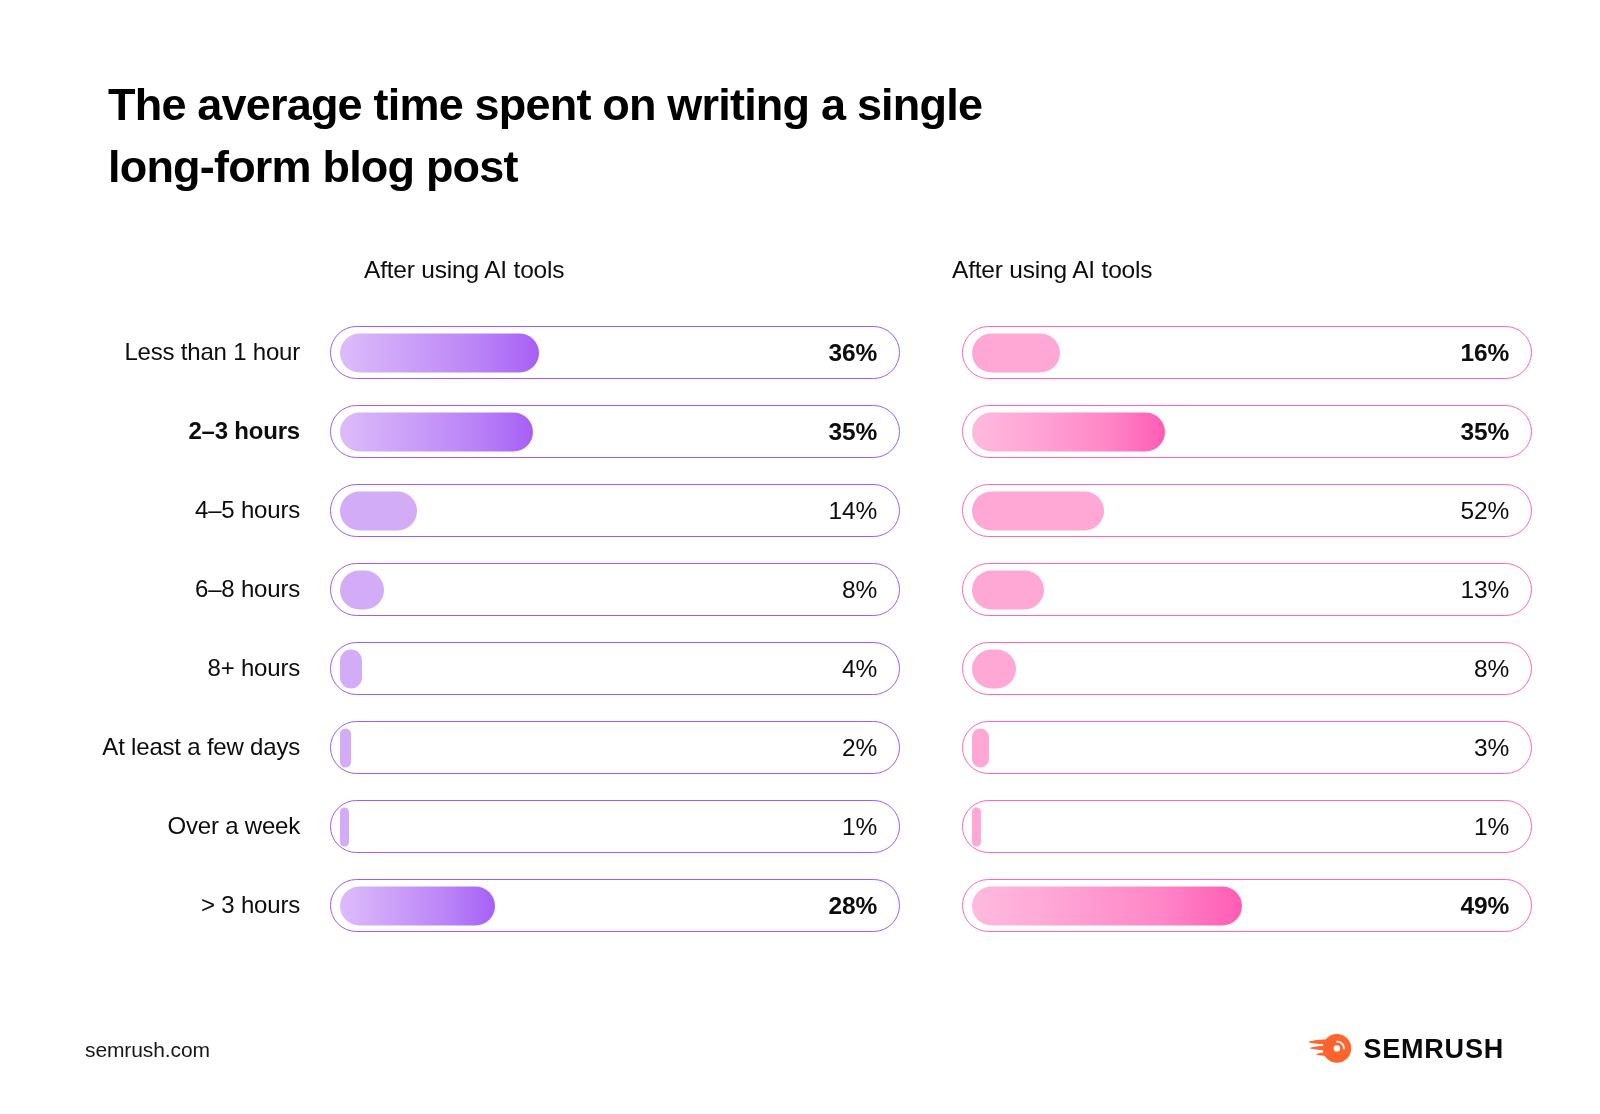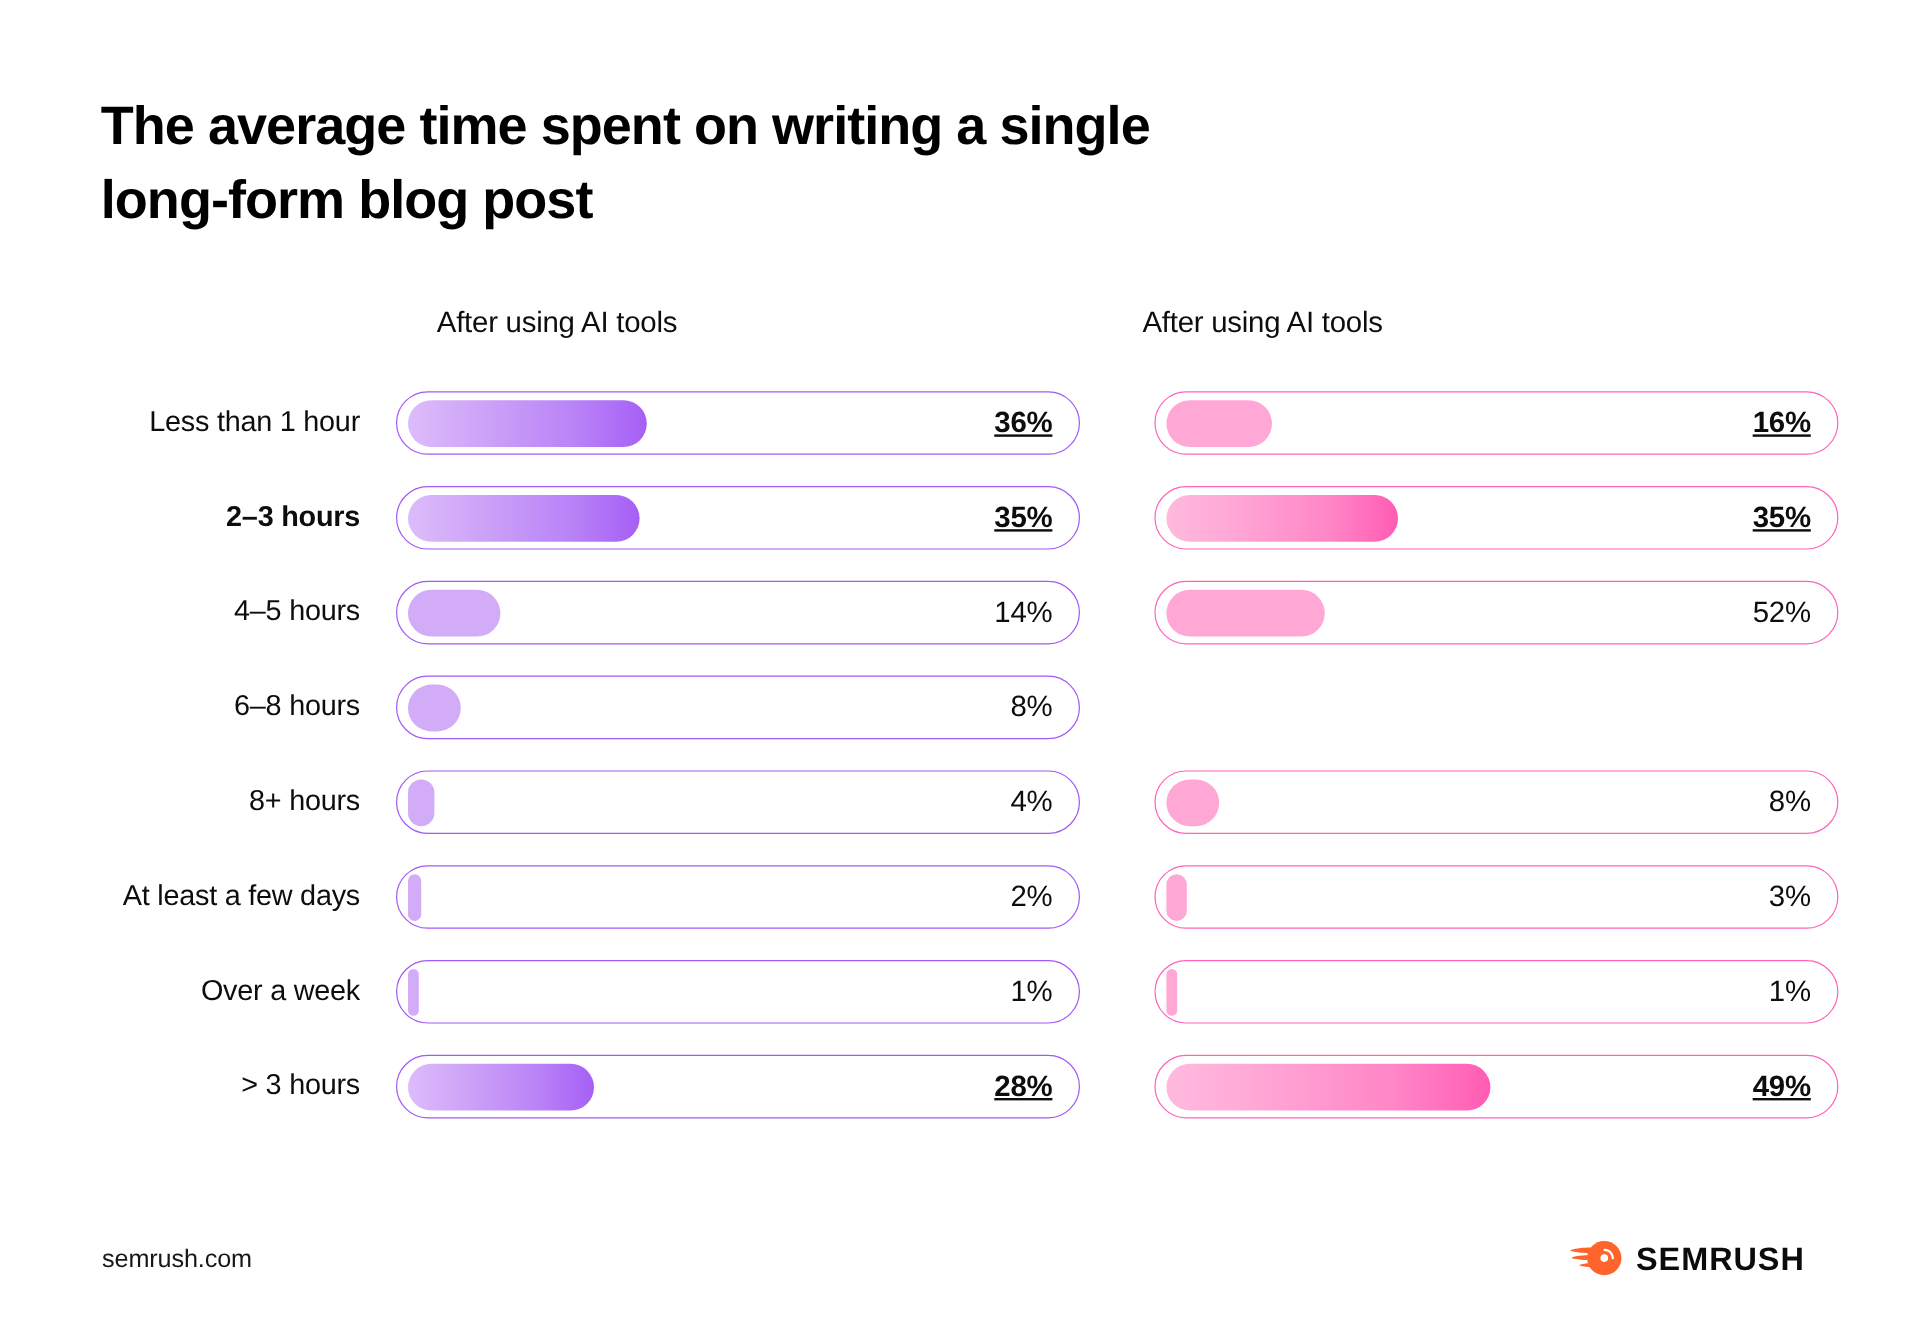--- a/index.html
+++ b/index.html
@@ -31,20 +31,21 @@
     width: 1100px;
     font-size: 45px;
     line-height: 62px;
     font-weight: 700;
     letter-spacing: -0.8px;
     color: #000000;
   }
   .title-line {
     display: block;
     white-space: nowrap;
+    margin-left: 24px;
   }
 
   
   .col-header {
     position: absolute;
     top: 256px;
     font-size: 24.5px;
     font-weight: 400;
     color: #0d0d0f;
     letter-spacing: -0.2px;
@@ -127,21 +128,21 @@
   .value {
     position: absolute;
     right: 22px;
     top: 50%;
     transform: translateY(-50%);
     font-size: 24.5px;
     font-weight: 400;
     letter-spacing: -0.2px;
     color: #0d0d0f;
   }
-  .value.em { font-weight: 700; text-decoration: underline; }
+  .value.em { font-weight: 700; }
 
   
   .footer-url {
     position: absolute;
     left: 85px;
     top: 1038px;
     font-size: 21px;
     font-weight: 400;
     color: #16161a;
     letter-spacing: -0.1px;
@@ -225,20 +226,26 @@
           <div class="value">52%</div>
         </div>
       </div>
       <div class="row">
         <div class="row-label">6–8 hours</div>
         <div class="track purple">
           <div class="bar-wrap">
             <div class="bar flat" style="width: 44.16px;"></div>
           </div>
           <div class="value">8%</div>
+        </div>
+        <div class="track pink">
+          <div class="bar-wrap">
+            <div class="bar flat" style="width: 71.76px;"></div>
+          </div>
+          <div class="value">13%</div>
         </div>
       </div>
       <div class="row">
         <div class="row-label">8+ hours</div>
         <div class="track purple">
           <div class="bar-wrap">
             <div class="bar flat" style="width: 22.08px;"></div>
           </div>
           <div class="value">4%</div>
         </div>

